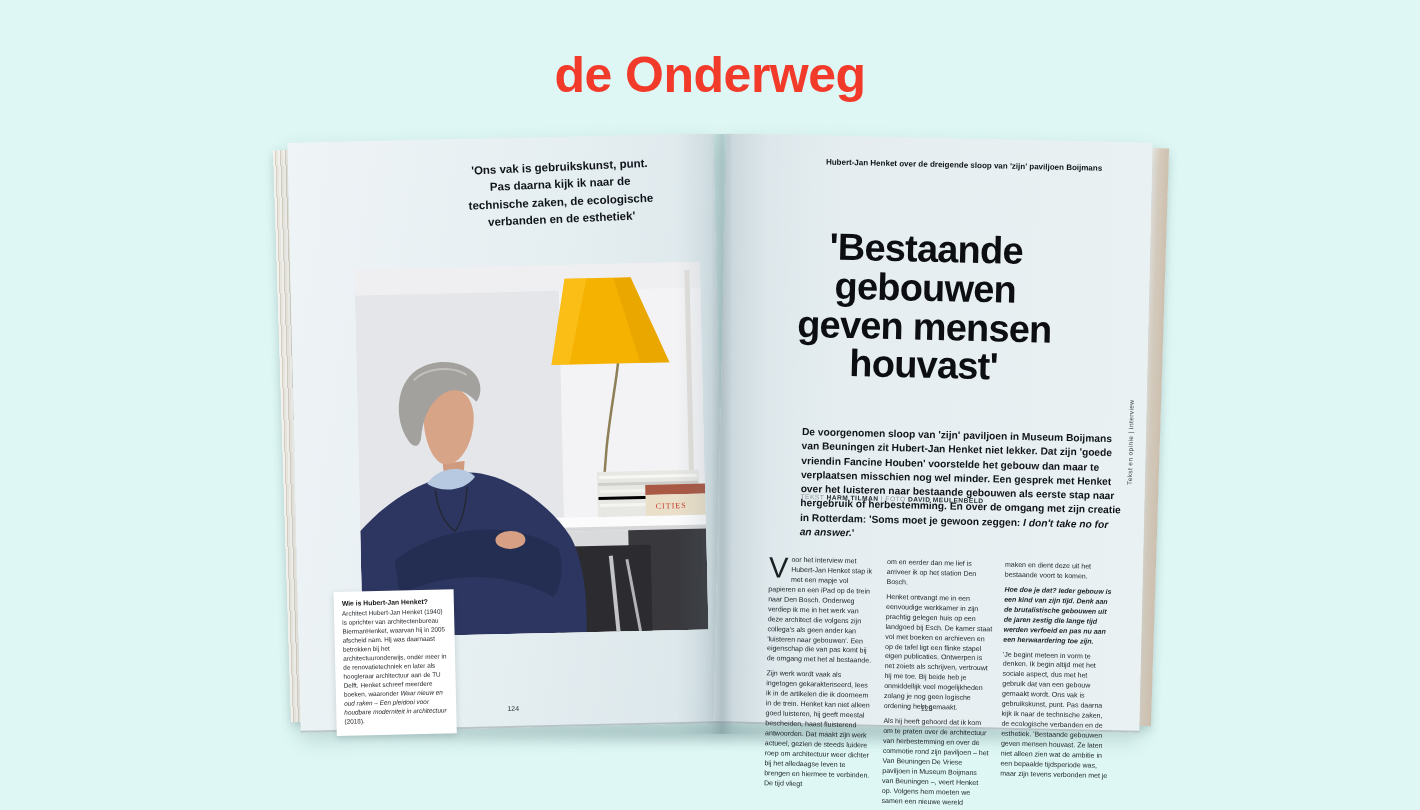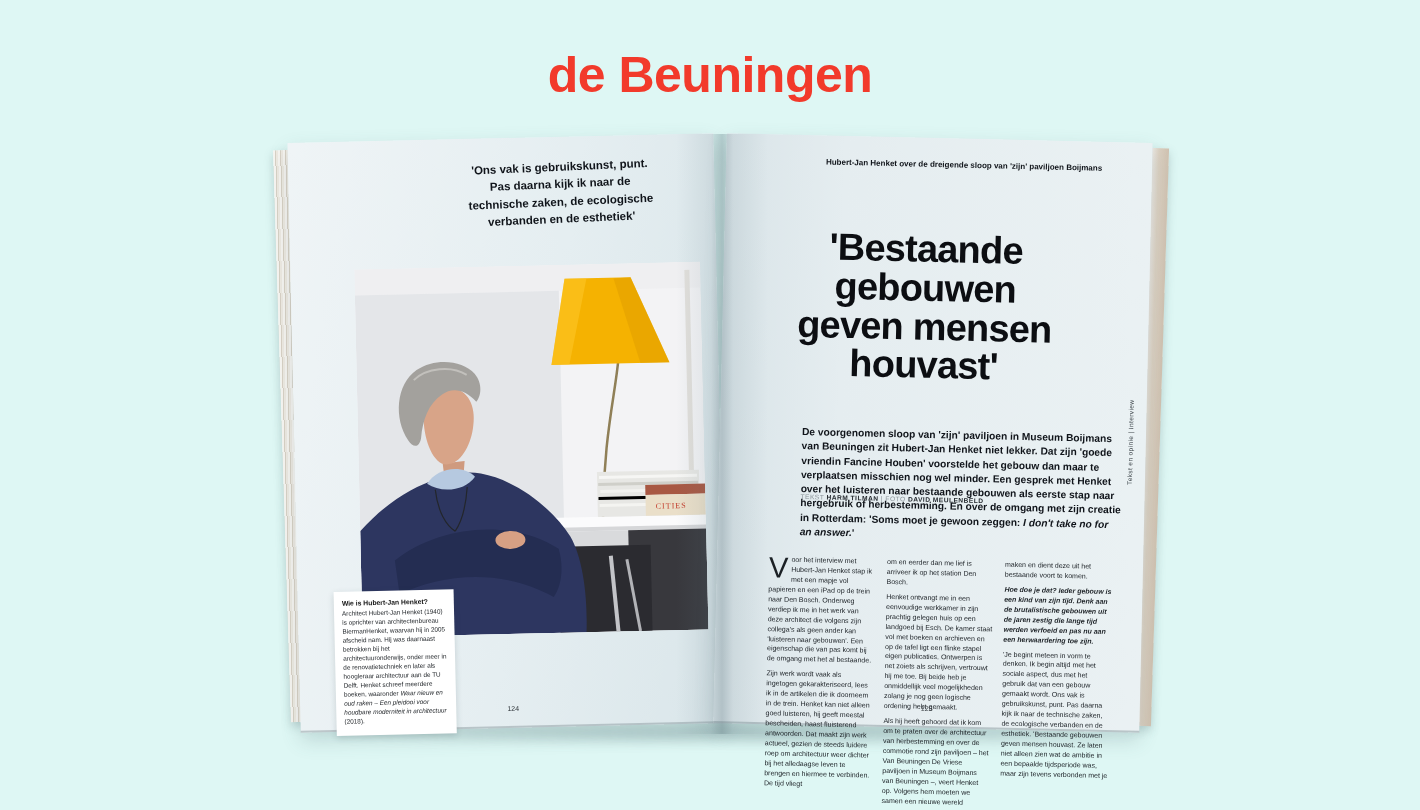--- a/index.html
+++ b/index.html
@@ -94,21 +94,21 @@
   .q-italic{font-style:italic;font-weight:bold;}
   .dropcap{float:left;font-size:29px;line-height:23px;padding:2px 3px 0 0;font-weight:400;color:#1b2025;}
   .vertical-label{
     position:absolute;right:12px;top:257px;font-size:6.5px;color:#3c4449;
     writing-mode:vertical-rl;transform:rotate(180deg);letter-spacing:0.4px;
   }
 </style>
 </head>
 <body>
 
-<h1 class="brand">de Beuningen</h1>
+<h1 class="brand">de Onderweg</h1>
 
 <div class="book">
   <div class="book-shadow"></div>
   <div class="edge-left"></div>
   <div class="edge-right"></div>
 
   <div class="page page-left">
     <div class="quote">'Ons vak is gebruikskunst, punt.
 Pas daarna kijk ik naar de
 technische zaken, de ecologische

